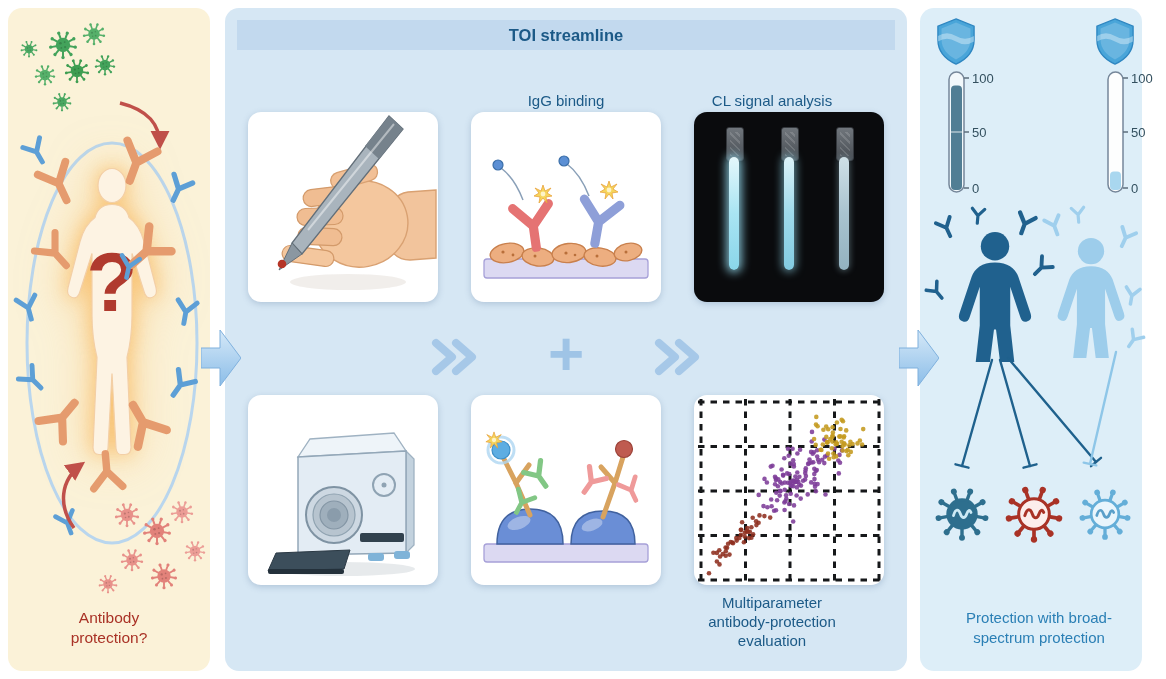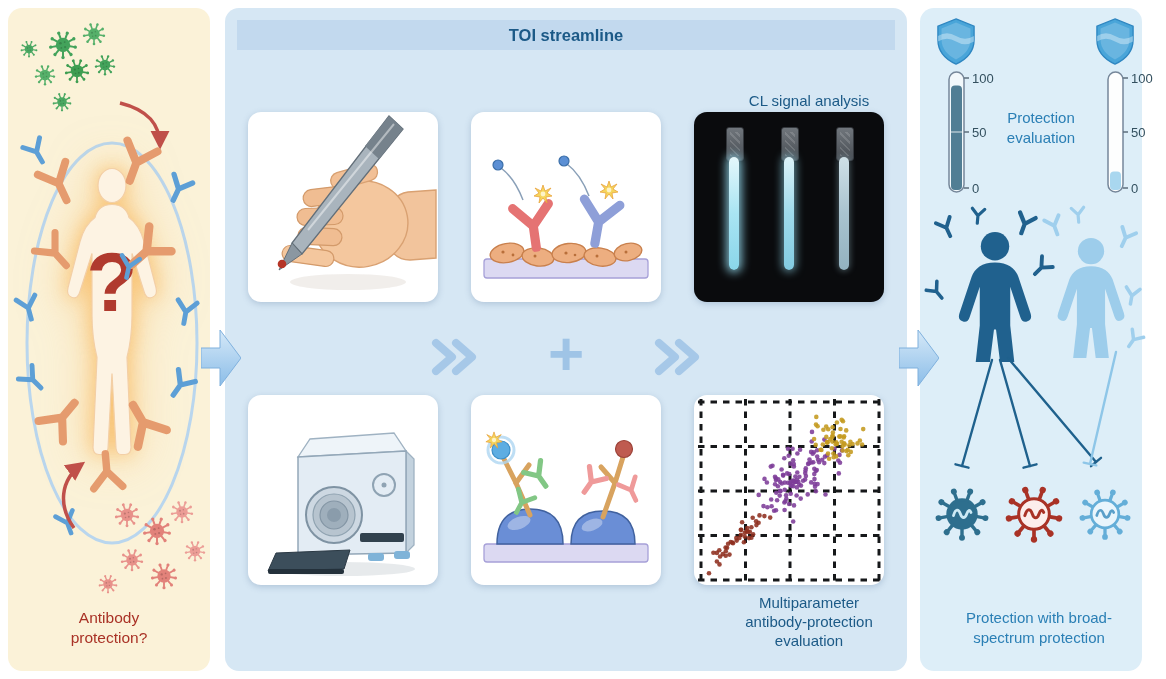--- a/index.html
+++ b/index.html
@@ -13,21 +13,21 @@
   .abs{position:absolute;}
   svg{display:block;}
   .toi-title{position:absolute;left:12px;right:12px;top:12px;height:30px;border-radius:0;background:var(--titlebar-bg,#c2d9ee);color:var(--blue-text,#1c5a87);font-size:16.5px;font-weight:bold;text-align:center;line-height:30px;}
   .card{position:absolute;width:190px;height:190px;background:#fff;border-radius:13px;box-shadow:0 2px 6px rgba(90,120,155,.3);overflow:hidden;}
   .card.dark{background:#0a0b0d;}
   .pos-c1{left:23px;top:104px}.pos-c2{left:246px;top:104px}.pos-c3{left:469px;top:104px}
   .pos-c4{left:23px;top:387px}.pos-c5{left:246px;top:387px}.pos-c6{left:469px;top:387px}
   .step-label{position:absolute;display:flex;justify-content:center;color:var(--blue-text,#1c5a87);font-size:15px;line-height:1.27;text-align:center;}
   .step-label.top{top:56px;height:46px;align-items:flex-end;}
   .step-label.bottom{top:585px;align-items:flex-start;}
-  .lab-c1{left:18px;width:200px}.lab-c2{left:241px;width:200px}.lab-c3{left:484px;width:200px}
+  .lab-c1{left:18px;width:200px}.lab-c2{left:241px;width:200px}.lab-c3{left:447px;width:200px}
   .connector{position:absolute;}
   .plus-sign{position:absolute;left:311px;top:322px;width:60px;height:52px;color:#9fc4e6;font-size:62px;font-weight:bold;text-align:center;line-height:48px;}
   .flow-arrow{position:absolute;top:325px;z-index:5;}
   .fa-1{left:201px}.fa-2{left:899px}
   .fig-glow{filter:drop-shadow(0 0 10px rgba(247,186,97,.8)) drop-shadow(0 0 22px rgba(247,186,97,.5));}
   
   .cl-tube{position:absolute;top:0;width:16px;height:190px;}
   .cl-cap{position:absolute;top:15px;left:0;width:16px;height:32px;border-radius:3px;background:linear-gradient(180deg,#70767c,#474c52);border:1px solid #34383d;}
   .cl-cap:after{content:"";position:absolute;left:3px;right:3px;top:4px;bottom:4px;background:repeating-linear-gradient(45deg,rgba(255,255,255,.14) 0 2px,transparent 2px 5px);}
   .cl-body{position:absolute;top:45px;left:3px;width:10px;height:113px;border-radius:5px;background:linear-gradient(180deg,#e4f8fc,#a9e4f2 50%,#8ad6ea);box-shadow:0 0 10px 2.5px rgba(150,222,242,.85);}
@@ -183,20 +183,23 @@
     </div>
   </section>
 
   <svg class="flow-arrow fa-1" width="40" height="66" viewBox="0 0 40 66">
     <polygon points="0,23 19,23 19,5 40,33 19,61 19,43 0,43" fill="url(#gradArrow)" stroke="#7fb0dd" stroke-width="1"></polygon>
   </svg>
 
   <section class="panel panel-middle">
     <div class="toi-title">TOI streamline</div>
 
+    <div class="step-label top lab-c2">
+      <span style="width:180px">IgG binding</span>
+    </div>
     <div class="step-label top lab-c3">
       <span style="width:180px">CL signal analysis</span>
     </div>
 
     <div class="card pos-c1">
       <svg width="190" height="190" viewBox="0 0 190 190">
         <ellipse cx="100" cy="170" rx="58" ry="8" fill="rgba(120,90,60,.10)"></ellipse>
         <g>
           <path d="M188,78 L160,80 C147,82 141,92 141,103 L141,126 C141,140 149,148 162,148 L188,146 Z" fill="#f2c49c" stroke="#d9a172" stroke-width="1.4"></path>
           <ellipse cx="113" cy="112" rx="47" ry="43" transform="rotate(-10 113 112)" fill="#f4c79e" stroke="#d9a172" stroke-width="1.4"></ellipse>
@@ -616,21 +619,18 @@
       <use href="#sym-virus-rna" x="158" y="479" width="54" height="54" style="color:#64aed8;--vbody:#e9f5fc;--vline:#5a9fc9"></use>
     </svg>
 
     <span class="tick-label" style="left:52px;top:63px">100</span>
     <span class="tick-label" style="left:52px;top:117px">50</span>
     <span class="tick-label" style="left:52px;top:173px">0</span>
     <span class="tick-label" style="left:211px;top:63px">100</span>
     <span class="tick-label" style="left:211px;top:117px">50</span>
     <span class="tick-label" style="left:211px;top:173px">0</span>
 
-    <div class="protect-label">
-      <span style="width:100px">Protection evaluation</span>
-    </div>
     <div class="right-caption">
       <span style="width:190px">Protection with broad-spectrum protection</span>
     </div>
   </section>
 
 </div>
 
 </body></html>

